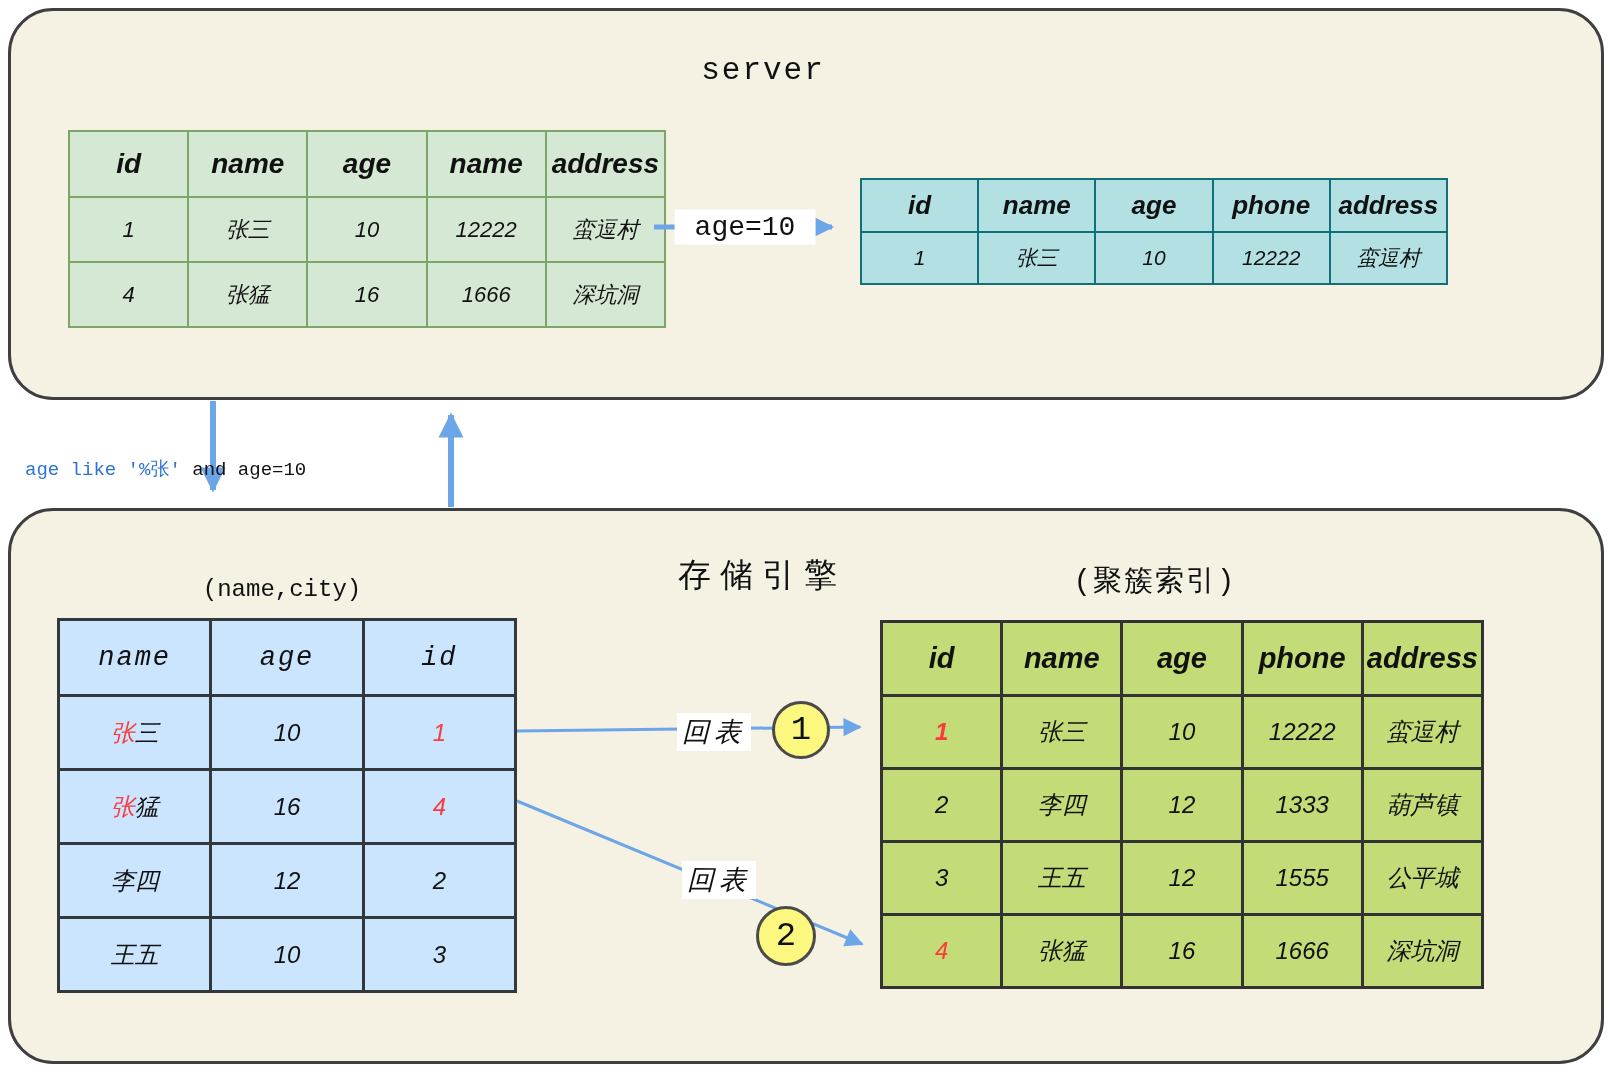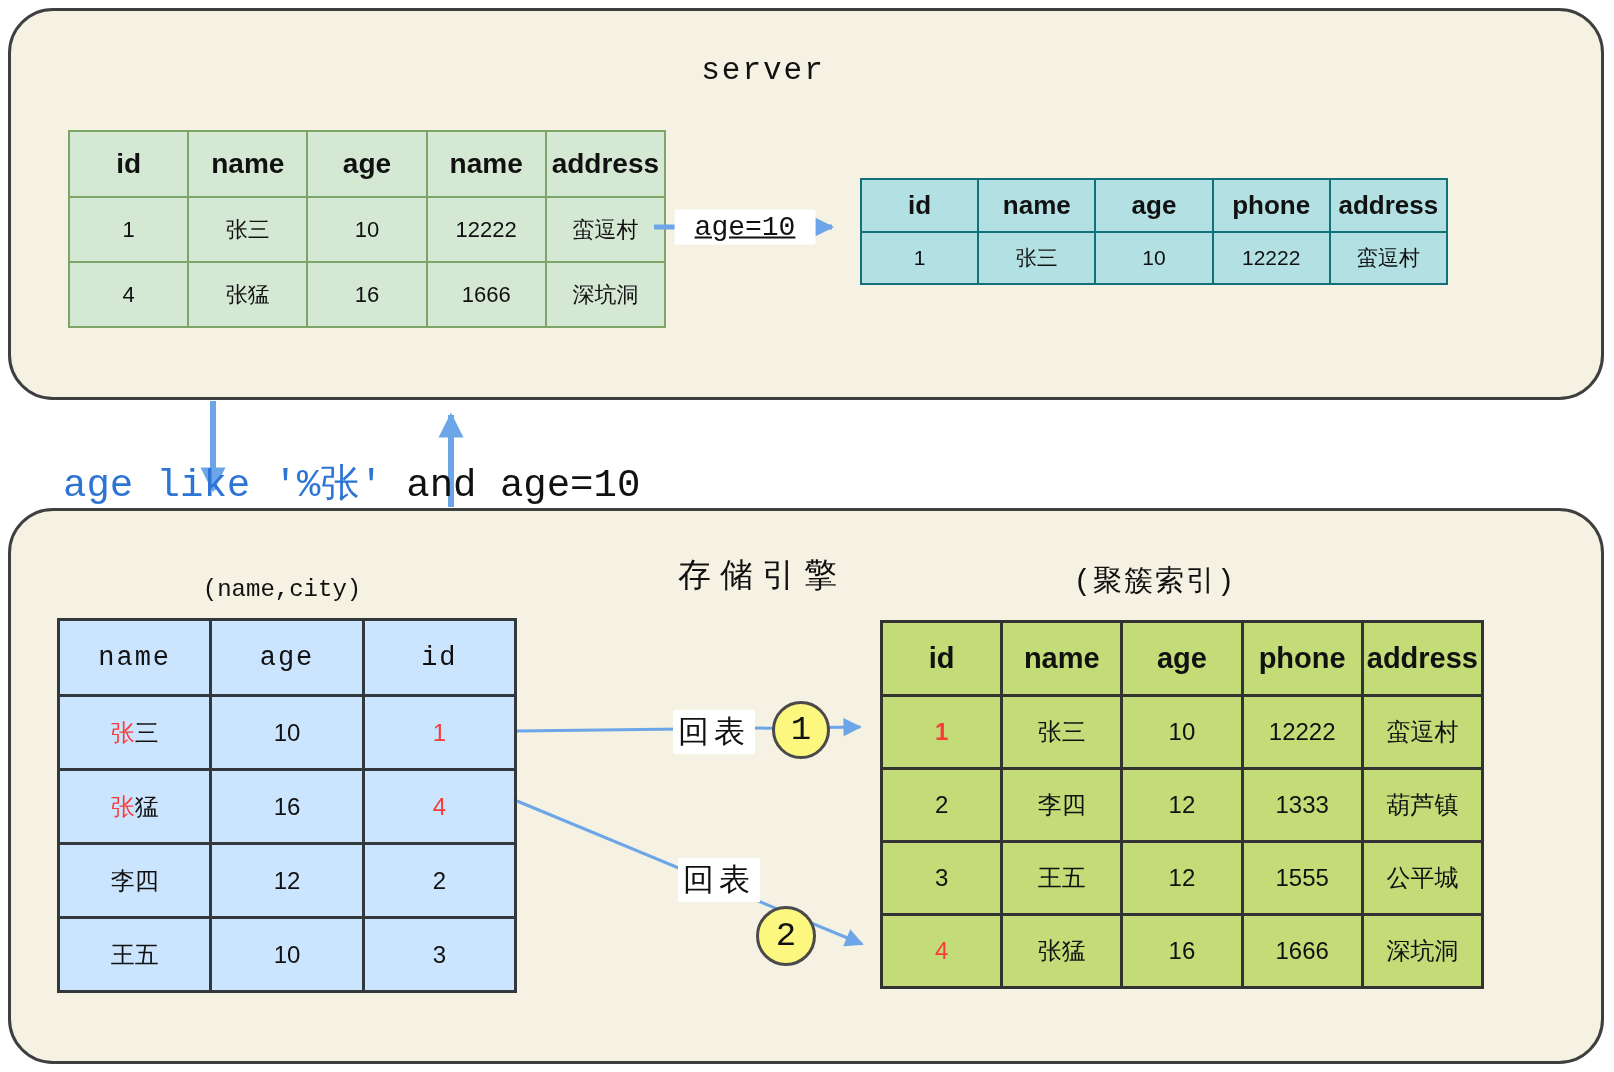--- a/index.html
+++ b/index.html
@@ -24,21 +24,21 @@
   .engine-box{left:8px;top:508px;width:1596px;height:556px;}
   .box-title{position:absolute;z-index:2;white-space:nowrap;
     transform:translate(-50%,-50%);}
   .server-title{left:763px;top:70px;font-size:31px;letter-spacing:2px;}
   .engine-title{left:762px;top:575px;font-size:33px;letter-spacing:9px;text-align:right;}
 
   .caption{position:absolute;z-index:2;white-space:nowrap;transform:translate(-50%,-50%);}
   .caption-secondary{left:282px;top:589px;font-size:24px;}
   .caption-clustered{left:1155px;top:581px;font-size:29px;letter-spacing:2px;font-family:Liberation Mono, monospace;}
 
-  table{position:absolute;z-index:2;border-collapse:collapse;table-layout:fixed;}
+  table{position:absolute;z-index:2;border-collapse:collapse;table-layout:fixed;font-style:italic;}
   th,td{text-align:center;vertical-align:middle;overflow:hidden;}
 
   .tbl-server-left{left:68px;top:130px;width:598px;}
   .tbl-server-left th,.tbl-server-left td{
     background:var(--green-table-fill);border:2px solid var(--green-table-border);}
   .tbl-server-left th{height:66px;font-size:28px;font-weight:bold;}
   .tbl-server-left td{height:65px;font-size:22px;}
 
   .tbl-server-right{left:860px;top:178px;width:588px;}
   .tbl-server-right th,.tbl-server-right td{
@@ -62,26 +62,26 @@
   .red{color:var(--red);}
   .bold{font-weight:bold;}
 
   .arrows{position:absolute;left:0;top:0;z-index:3;pointer-events:none;}
   .arrow{fill:none;stroke:var(--arrow-blue);}
   .arrow.lg{stroke-width:6px;} .arrow.md{stroke-width:5px;} .arrow.sm{stroke-width:3px;}
   .ah{fill:var(--arrow-blue);stroke:none;}
 
   .float-label{position:absolute;z-index:4;white-space:nowrap;
     transform:translate(-50%,-50%);}
-  .query-text{left:25px;top:456px;transform:none;font-size:39px;margin-left:38px;}
+  .query-text{left:25px;top:456px;transform:none;font-size:19px;}
   .query-text .hl{color:var(--query-blue);}
   .age-label{left:745px;top:227px;background:var(--label-bg);
-    font-size:28px;padding:2px 20px;text-decoration:underline;}
-  .back-label{background:var(--label-bg);font-size:31px;
-    letter-spacing:5px;padding:1px 5px;}
+    font-size:28px;padding:2px 20px;}
+  .back-label{background:var(--label-bg);font-size:27px;
+    letter-spacing:5px;padding:1px 5px;font-style:italic;}
   .back-label-1{left:714px;top:732px;}
   .back-label-2{left:719px;top:880px;}
 
   .badge{position:absolute;z-index:4;border-radius:50%;
     background:var(--badge-fill);border:3px solid var(--badge-border);
     display:flex;align-items:center;justify-content:center;
     font-size:34px;transform:translate(-50%,-50%);}
   .badge-1{left:801px;top:730px;width:58px;height:58px;}
   .badge-2{left:786px;top:936px;width:60px;height:60px;}
 </style>

